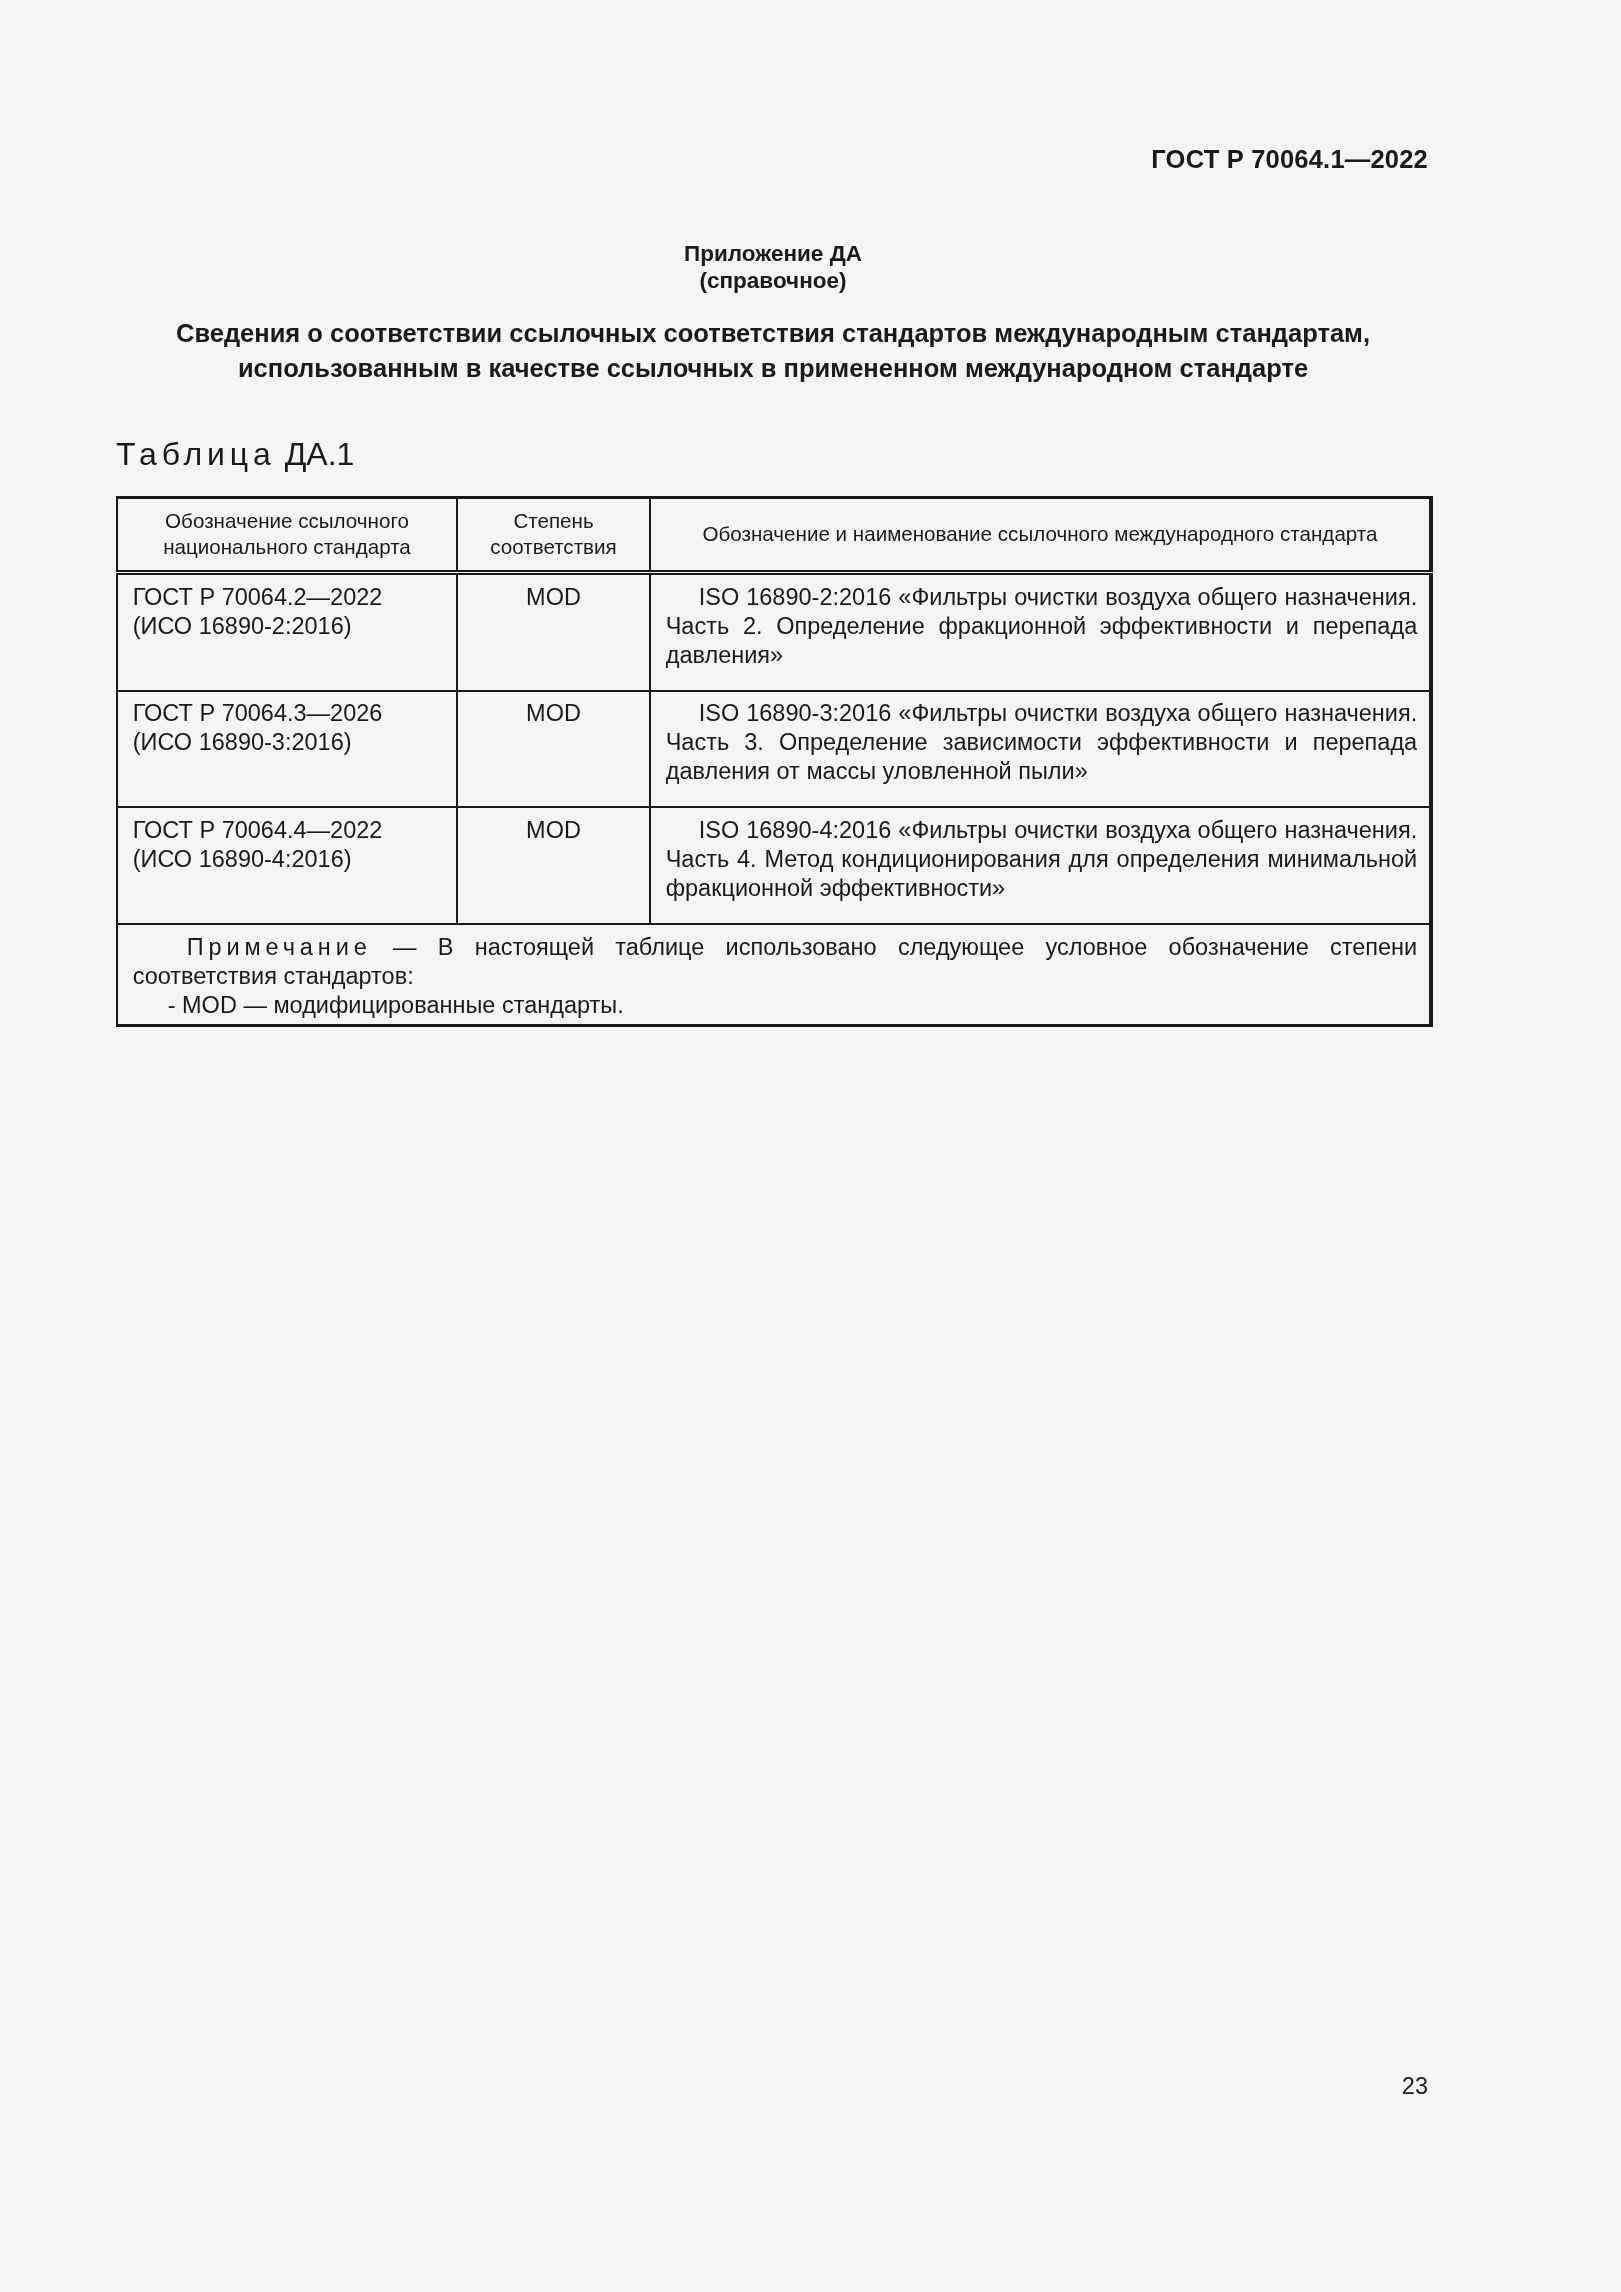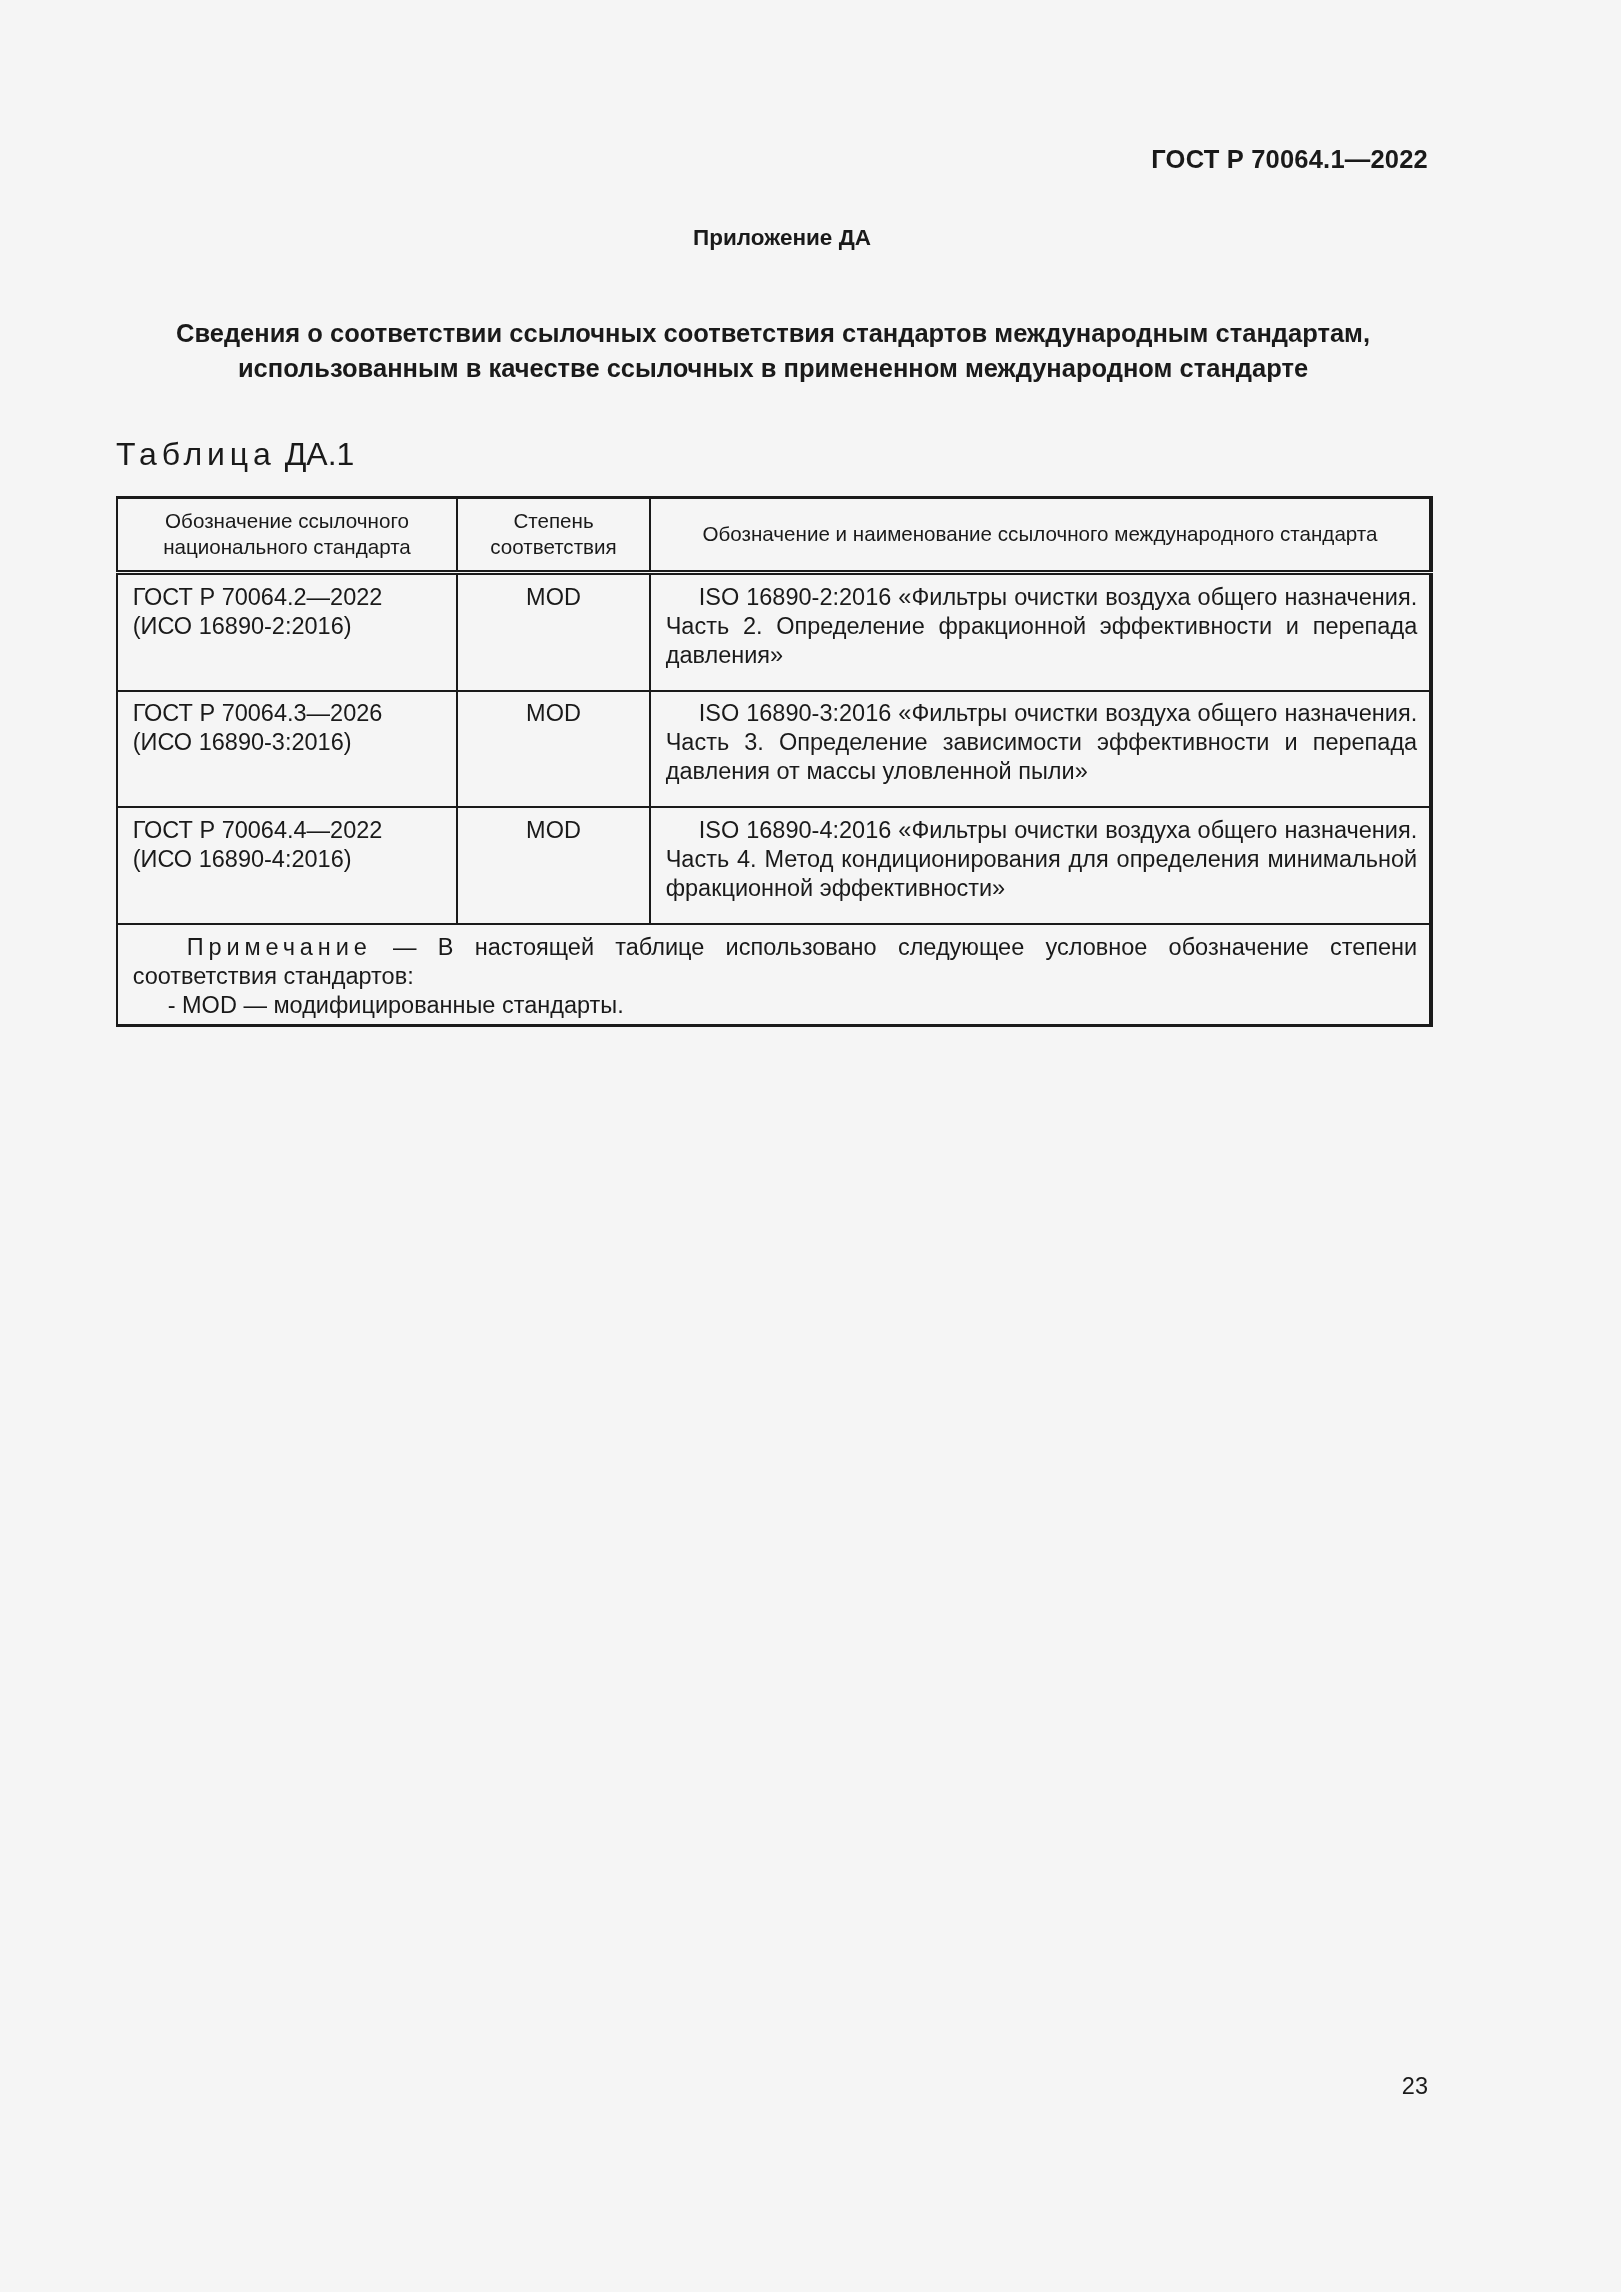--- a/index.html
+++ b/index.html
@@ -18,28 +18,27 @@
     .doc-code {
       position: absolute;
       top: 145px;
       right: 193px;
       font-weight: bold;
       font-size: 25.5px;
       letter-spacing: 0.2px;
     }
     .appendix {
       position: absolute;
-      top: 224px;
+      top: 240px;
       left: 0;
       width: 1546px;
       text-align: center;
       font-weight: bold;
       font-size: 22.5px;
       line-height: 27.4px;
-      padding-left: 9px;
     }
     .title {
       position: absolute;
       top: 316px;
       left: 0;
       width: 1546px;
       text-align: center;
       font-weight: bold;
       font-size: 25.5px;
       line-height: 35px;
@@ -126,20 +125,21 @@
       font-size: 23.5px;
     }
   </style>
 </head>
 <body>
 
 <div class="doc-code">ГОСТ Р 70064.1—2022</div>
 
 <div class="appendix">
   <div>Приложение ДА</div>
+  <div>(справочное)</div>
 </div>
 
 <div class="title">
   <div>Сведения о соответствии ссылочных соответствия стандартов международным стандартам,</div>
   <div>использованным в качестве ссылочных в примененном международном стандарте</div>
 </div>
 
 <div class="table-caption">
   <span class="spaced">Таблица</span>
   <span>ДА.1</span>

